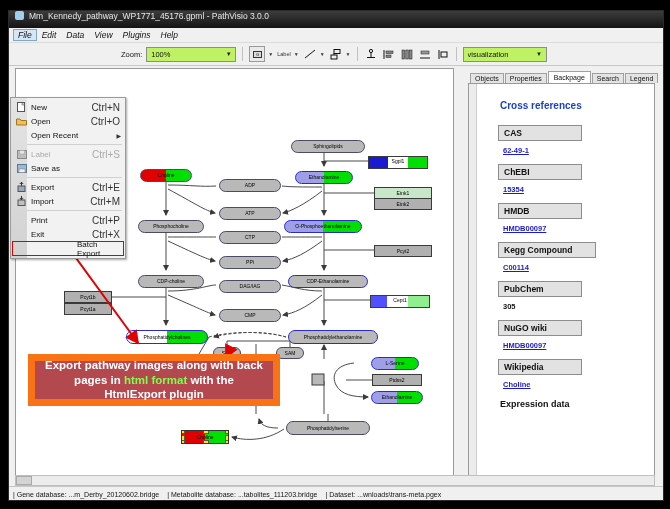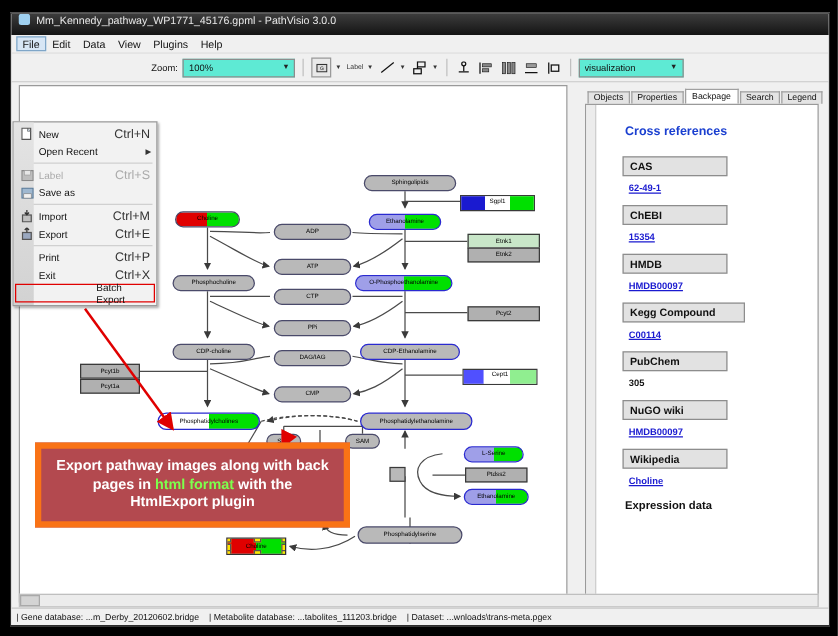--- a/index.html
+++ b/index.html
@@ -12,27 +12,27 @@
           background:#f0f0f0;border:1px solid #2b2b2b;
           box-shadow:0 0 0 1px #000;overflow:hidden;}
   .titlebar{height:17px;background:linear-gradient(#3c3c3c,#141414);
             display:flex;padding-left:6px;}
   .titlebar .tb-ico{width:9px;height:9px;background:#9fd0f0;border-radius:2px;
             margin-right:5px;flex:none;}
   .titlebar .tb-text{color:#e8e8e8;font-size:8.5px;white-space:nowrap;}
 
   .menubar{height:14px;background:#f0f0f0;display:flex;align-items:center;
            padding-left:4px;border-bottom:1px solid #dcdcdc;}
-  .menubar .mi{font-size:8.5px;color:#111;padding:1px 5px;}
+  .menubar .mi{font-size:8.5px;color:#111;padding:1px 5px;font-style:italic;}
   .menubar .mi.active{background:#d7e6f5;border:1px solid #7fa6c8;padding:0 4px;}
 
   .toolbar{height:22px;background:#f0f0f0;display:flex;align-items:center;
            padding-left:112px;border-bottom:1px solid #c8c8c8;gap:4px;}
   .tlabel{font-size:7.5px;color:#111;}
-  .combo{height:13px;border:1px solid #8c8c8c;background:#5eead4;font-size:7.5px;
+  .combo{height:13px;border:1px solid #8c8c8c;background:#bef264;font-size:7.5px;
          display:flex;align-items:center;padding:0 2px 0 4px;color:#111;}
   .combo .cval{flex:1;white-space:nowrap;overflow:hidden;}
   .combo .carrow{width:9px;text-align:center;font-size:6px;color:#222;}
   .tbtn{width:14px;height:14px;border:1px solid #9a9a9a;background:#e9e9e9;
         display:flex;align-items:center;justify-content:center;}
   .tbtn.flat{border:none;background:transparent;}
   .tdrop{font-size:5px;color:#333;margin-left:-1px;}
   .tsep{width:1px;height:14px;background:#c0c0c0;margin:0 2px;}
   .tminil{font-size:5.5px;color:#333;}
 
@@ -53,22 +53,22 @@
   .halfbg{background:linear-gradient(to right,#9f9fe8 50%,#00e000 50%);}
   .halfwg{background:linear-gradient(to right,#fff 50%,#00e000 50%);}
   .gbar{position:absolute;display:flex;border:1.5px solid #3a3a3a;height:11px;}
   .gbar i{display:block;height:100%;}
 
   
   .sel .h{position:absolute;width:4px;height:4px;background:#ffe800;
           border:1px solid #555;}
 
   
-  .annot{position:absolute;left:19px;top:288px;width:252px;height:68px;
-         background:#b3494f;border:5px solid #f97316;color:#fff;
+  .annot{position:absolute;left:19px;top:288px;width:252px;height:52px;
+         background:#b3494f;border:7px solid #f97316;color:#fff;
          display:flex;align-items:center;justify-content:center;text-align:center;
          font-size:11.5px;font-weight:bold;line-height:1.25;padding:0 6px;
          box-sizing:border-box;}
   .annot .hl{color:#7dff4d;margin-top:30px;}
 
   
   .menupop{position:absolute;left:1px;top:31px;width:114px;background:#f2f2f2;
            border:1px solid #9a9a9a;box-shadow:1px 1px 2px rgba(0,0,0,.35);
            padding:2px 0;z-index:40;}
   .menupop .row{display:flex;align-items:center;height:14px;font-size:8px;
@@ -350,20 +350,29 @@
         <span class="ic">
           <svg width="9" height="10">
                 <rect x="0.5" y="0.5" width="7" height="9" fill="#fff" stroke="#555"></rect>
                 <path d="M5,0.5 L7.5,3 L5,3 z" fill="#cfe0f0" stroke="#555" stroke-width=".5"></path>
               </svg>
         </span>
         <span class="lb">New</span>
         <span class="ks">Ctrl+N</span>
       </div>
       <div class="row">
+        <span class="ic">
+          <svg width="11" height="9">
+                <path d="M0.5,2 L4,2 L5,3.5 L10.5,3.5 L10.5,8 L0.5,8 z" fill="#f0c060" stroke="#a07818"></path>
+              </svg>
+        </span>
+        <span class="lb">Open</span>
+        <span class="ks">Ctrl+O</span>
+      </div>
+      <div class="row">
         <span class="ic"></span>
         <span class="lb">Open Recent</span>
         <span class="sub">▶</span>
       </div>
       <div class="hr"></div>
       <div class="row dis">
         <span class="ic">
           <svg width="10" height="9">
                 <rect x="0.5" y="0.5" width="9" height="8" fill="#bdbdbd" stroke="#8a8a8a"></rect>
                 <rect x="2.5" y="0.5" width="5" height="3.5" fill="#e6e6e6" stroke="#9a9a9a" stroke-width=".5"></rect>
@@ -379,36 +388,36 @@
                 <rect x="2" y="5" width="6" height="3.5" fill="#f0f0f0" stroke="#7a7a7a" stroke-width=".5"></rect>
               </svg>
         </span>
         <span class="lb">Save as</span>
         <span class="ks"></span>
       </div>
       <div class="hr"></div>
       <div class="row">
         <span class="ic">
           <svg width="9" height="10">
+                <rect x="1" y="4" width="7" height="5.5" fill="#9aa8c0" stroke="#555"></rect>
+                <path d="M4.5,3.8 L4.5,0.3 M2.8,2 L4.5,0.2 L6.2,2" stroke="#333" fill="none"></path>
+              </svg>
+        </span>
+        <span class="lb">Export</span>
+        <span class="ks">Ctrl+E</span>
+      </div>
+      <div class="row">
+        <span class="ic">
+          <svg width="9" height="10">
                 <rect x="1" y="4" width="7" height="5.5" fill="#c0c0c0" stroke="#555"></rect>
                 <path d="M4.5,0 L4.5,3.5 M2.8,2 L4.5,3.8 L6.2,2" stroke="#333" fill="none"></path>
               </svg>
         </span>
         <span class="lb">Import</span>
         <span class="ks">Ctrl+M</span>
-      </div>
-      <div class="row">
-        <span class="ic">
-          <svg width="9" height="10">
-                <rect x="1" y="4" width="7" height="5.5" fill="#9aa8c0" stroke="#555"></rect>
-                <path d="M4.5,3.8 L4.5,0.3 M2.8,2 L4.5,0.2 L6.2,2" stroke="#333" fill="none"></path>
-              </svg>
-        </span>
-        <span class="lb">Export</span>
-        <span class="ks">Ctrl+E</span>
       </div>
       <div class="hr"></div>
       <div class="row">
         <span class="ic"></span>
         <span class="lb">Print</span>
         <span class="ks">Ctrl+P</span>
       </div>
       <div class="row">
         <span class="ic"></span>
         <span class="lb">Exit</span>

